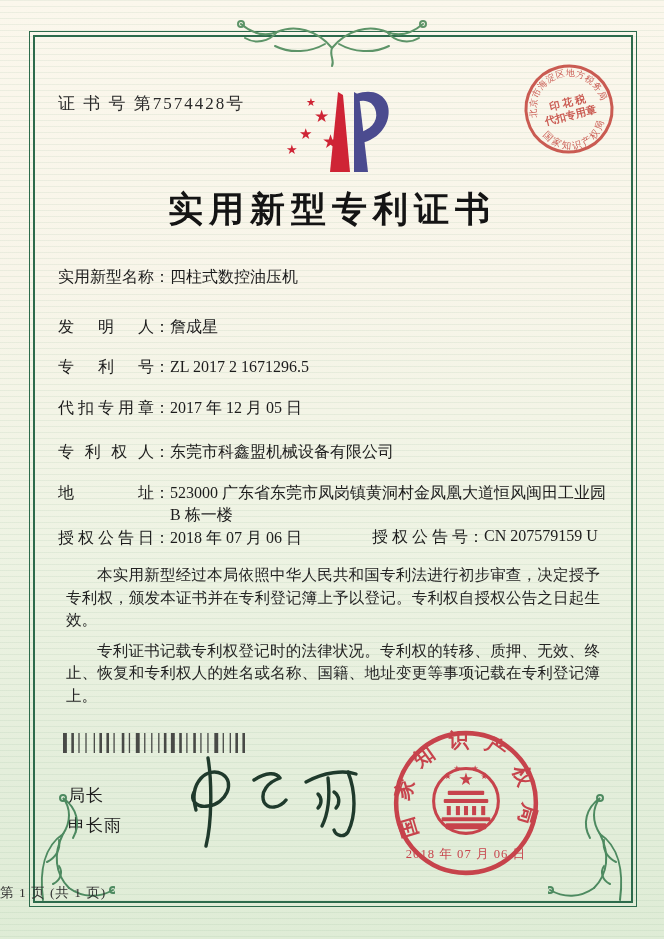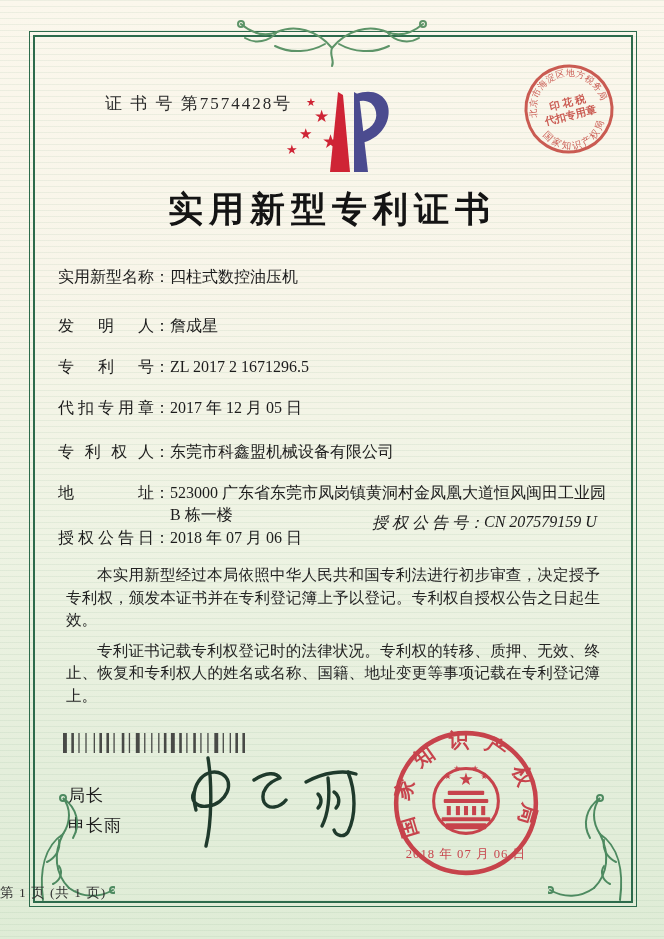--- a/index.html
+++ b/index.html
@@ -6,21 +6,21 @@
   .page{
     position:relative;width:664px;height:939px;overflow:hidden;
     font-family:"Liberation Serif","DejaVu Serif",serif;color:#1c1c1c;
     background-image:
       repeating-linear-gradient(180deg, rgba(128,172,138,0.12) 0 1px, rgba(0,0,0,0) 1px 6px),
       linear-gradient(180deg,#fbf7ec 0%,#f8f5e9 30%,#eef3e3 58%,#e4eedb 82%,#dfecd6 100%);
   }
   .frame-outer{position:absolute;left:29px;right:27px;top:31px;bottom:32px;border:1px solid #2d6b4c;}
   .frame-inner{position:absolute;left:33px;right:31px;top:35px;bottom:36px;border:2px solid #2d6b4c;}
   .abs{position:absolute;}
-  .cert-no{left:58px;top:92px;font-size:17px;letter-spacing:2px;color:#2a2a2a;margin-left:47px;}
+  .cert-no{left:58px;top:92px;font-size:17px;letter-spacing:2px;color:#2a2a2a;}
   .title{left:0;right:0;top:186px;text-align:center;font-size:35px;font-weight:700;letter-spacing:6px;color:#141414;}
   .frow{left:58px;font-size:16px;line-height:22px;display:flex;}
   .frow .lab{display:inline-block;width:96px;text-align:justify;text-align-last:justify;flex:0 0 96px;}
   .frow .colon{flex:0 0 16px;}
   .frow .val{display:inline-block;max-width:438px;}
   .frow2{left:372px;font-size:16px;display:flex;}
   .frow2 .lab{display:inline-block;width:96px;text-align:justify;text-align-last:justify;flex:0 0 96px;}
   .body-text{left:58px;top:556px;width:550px;font-size:15.5px;line-height:22.5px;color:#242424;text-align:justify;}
   .body-text p{margin:8px;text-indent:2em;}
   .signer{font-size:17px;color:#1e1e1e;letter-spacing:1px;}
@@ -84,21 +84,21 @@
     </g>
   </svg>
 
   <div class="abs title">实用新型专利证书</div>
 
   <div class="abs frow" style="top:266px;">
     <span class="lab">实用新型名称</span>
       <span class="colon">：</span>
       <span class="val">四柱式数控油压机</span>
   </div>
-  <div class="abs frow" style="top:316px;font-family:Liberation Mono, monospace;">
+  <div class="abs frow" style="top:316px;">
     <span class="lab">发明人</span>
       <span class="colon">：</span>
       <span class="val">詹成星</span>
   </div>
   <div class="abs frow" style="top:356px;align-items:center;">
     <span class="lab">专利号</span>
       <span class="colon">：</span>
       <span class="val">ZL 2017 2 1671296.5</span>
   </div>
   <div class="abs frow" style="top:397px;">
@@ -114,21 +114,21 @@
   <div class="abs frow" style="top:482px;">
     <span class="lab">地址</span>
       <span class="colon">：</span>
       <span class="val">523000 广东省东莞市凤岗镇黄洞村金凤凰大道恒风闽田工业园 B 栋一楼</span>
   </div>
   <div class="abs frow" style="top:527px;">
     <span class="lab">授权公告日</span>
       <span class="colon">：</span>
       <span class="val">2018 年 07 月 06 日</span>
   </div>
-  <div class="abs frow2" style="top:513px;font-style:italic;">
+  <div class="abs frow2" style="top:527px;">
     <span class="lab">授权公告号</span>
       <span class="colon">：</span>
       <span class="val">CN 207579159 U</span>
   </div>
 
   <div class="abs body-text">
     <p>本实用新型经过本局依照中华人民共和国专利法进行初步审查，决定授予专利权，颁发本证书并在专利登记簿上予以登记。专利权自授权公告之日起生效。</p>
     <p>专利证书记载专利权登记时的法律状况。专利权的转移、质押、无效、终止、恢复和专利权人的姓名或名称、国籍、地址变更等事项记载在专利登记簿上。</p>
   </div>
 

